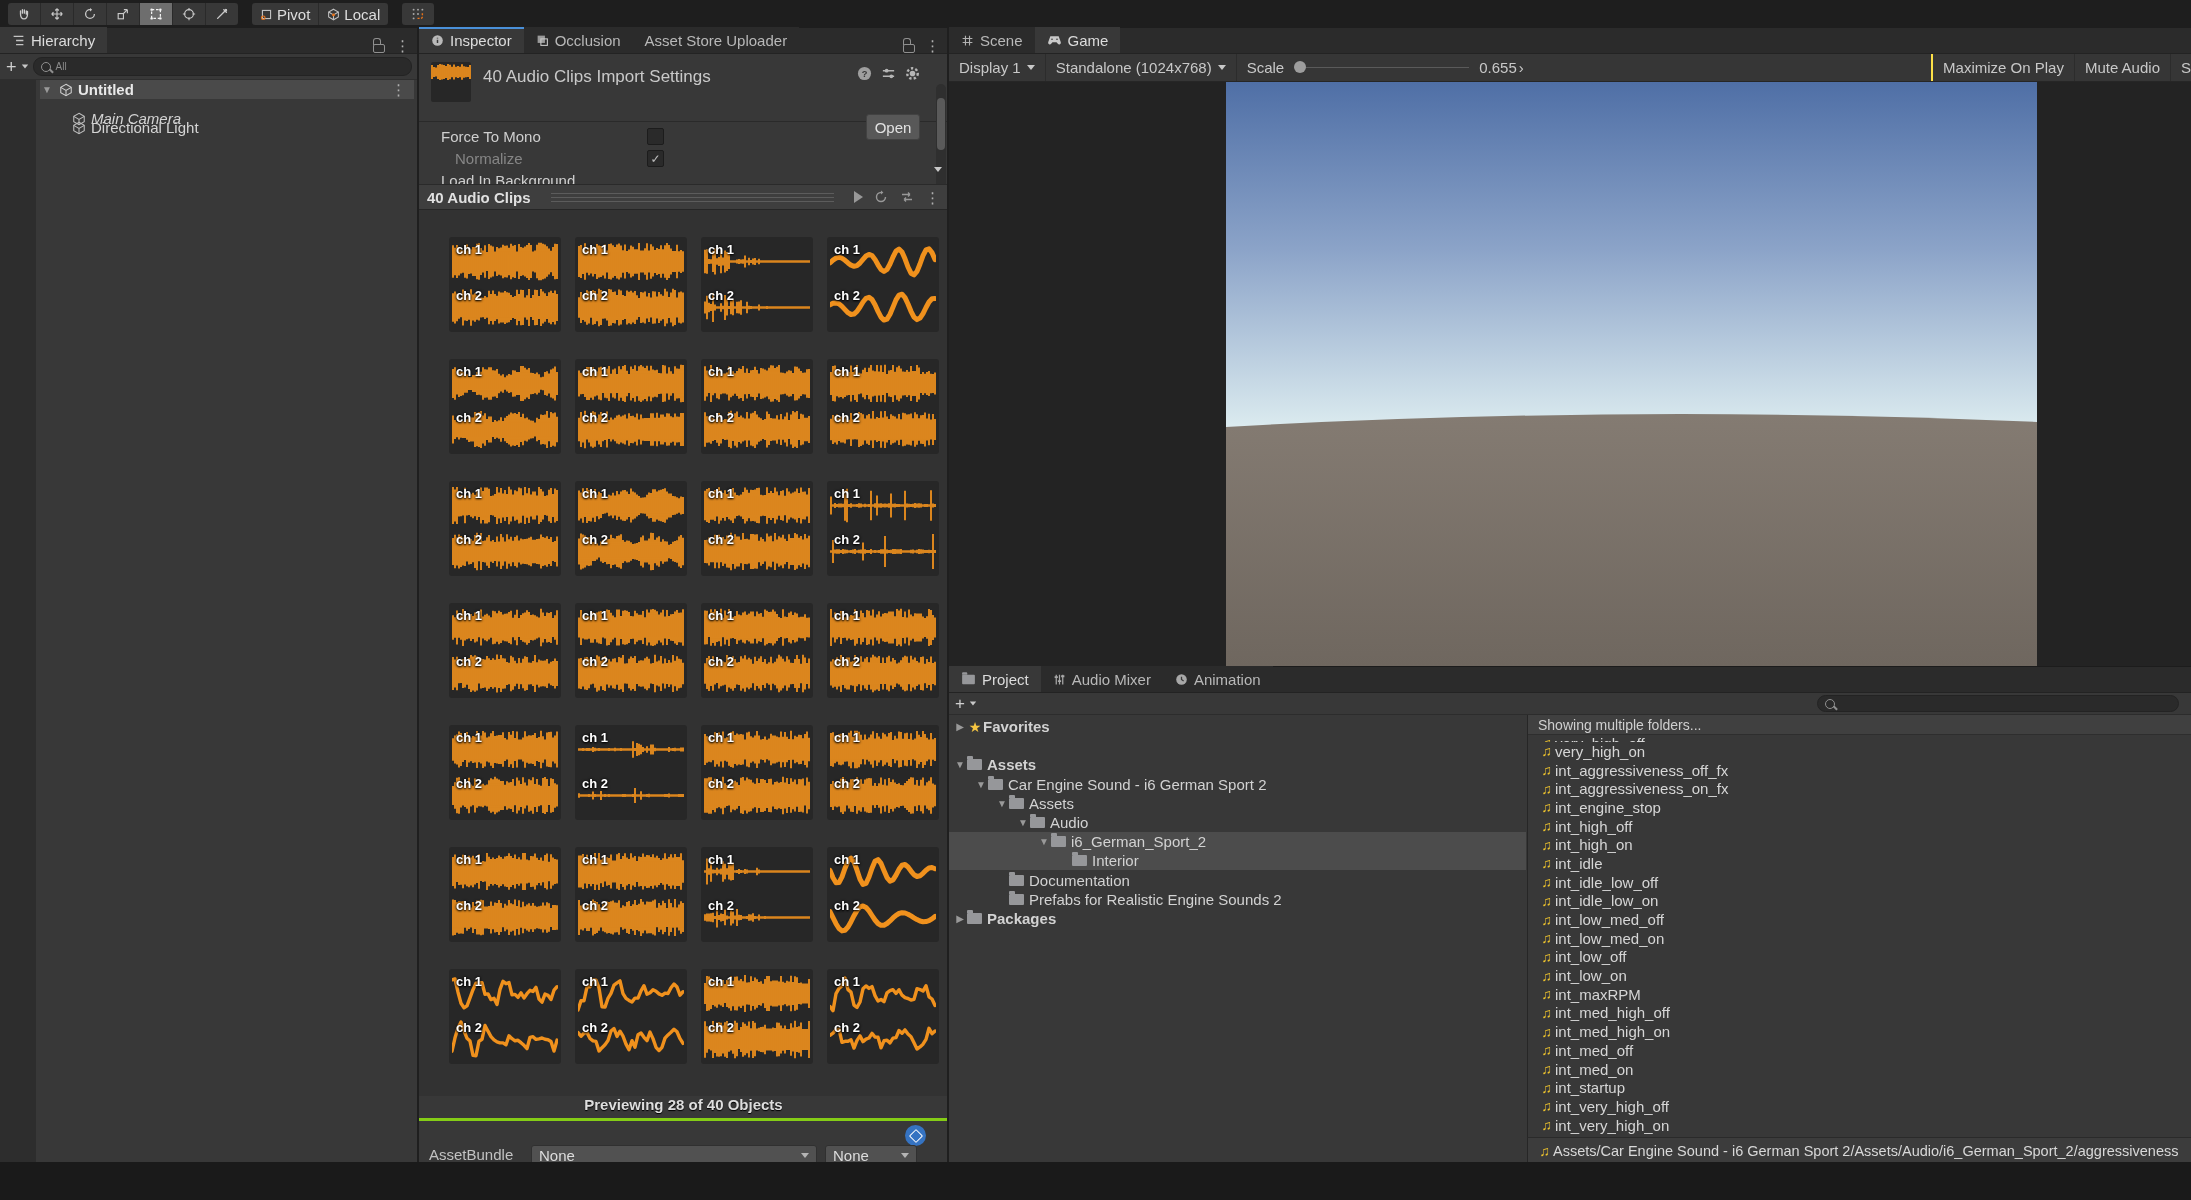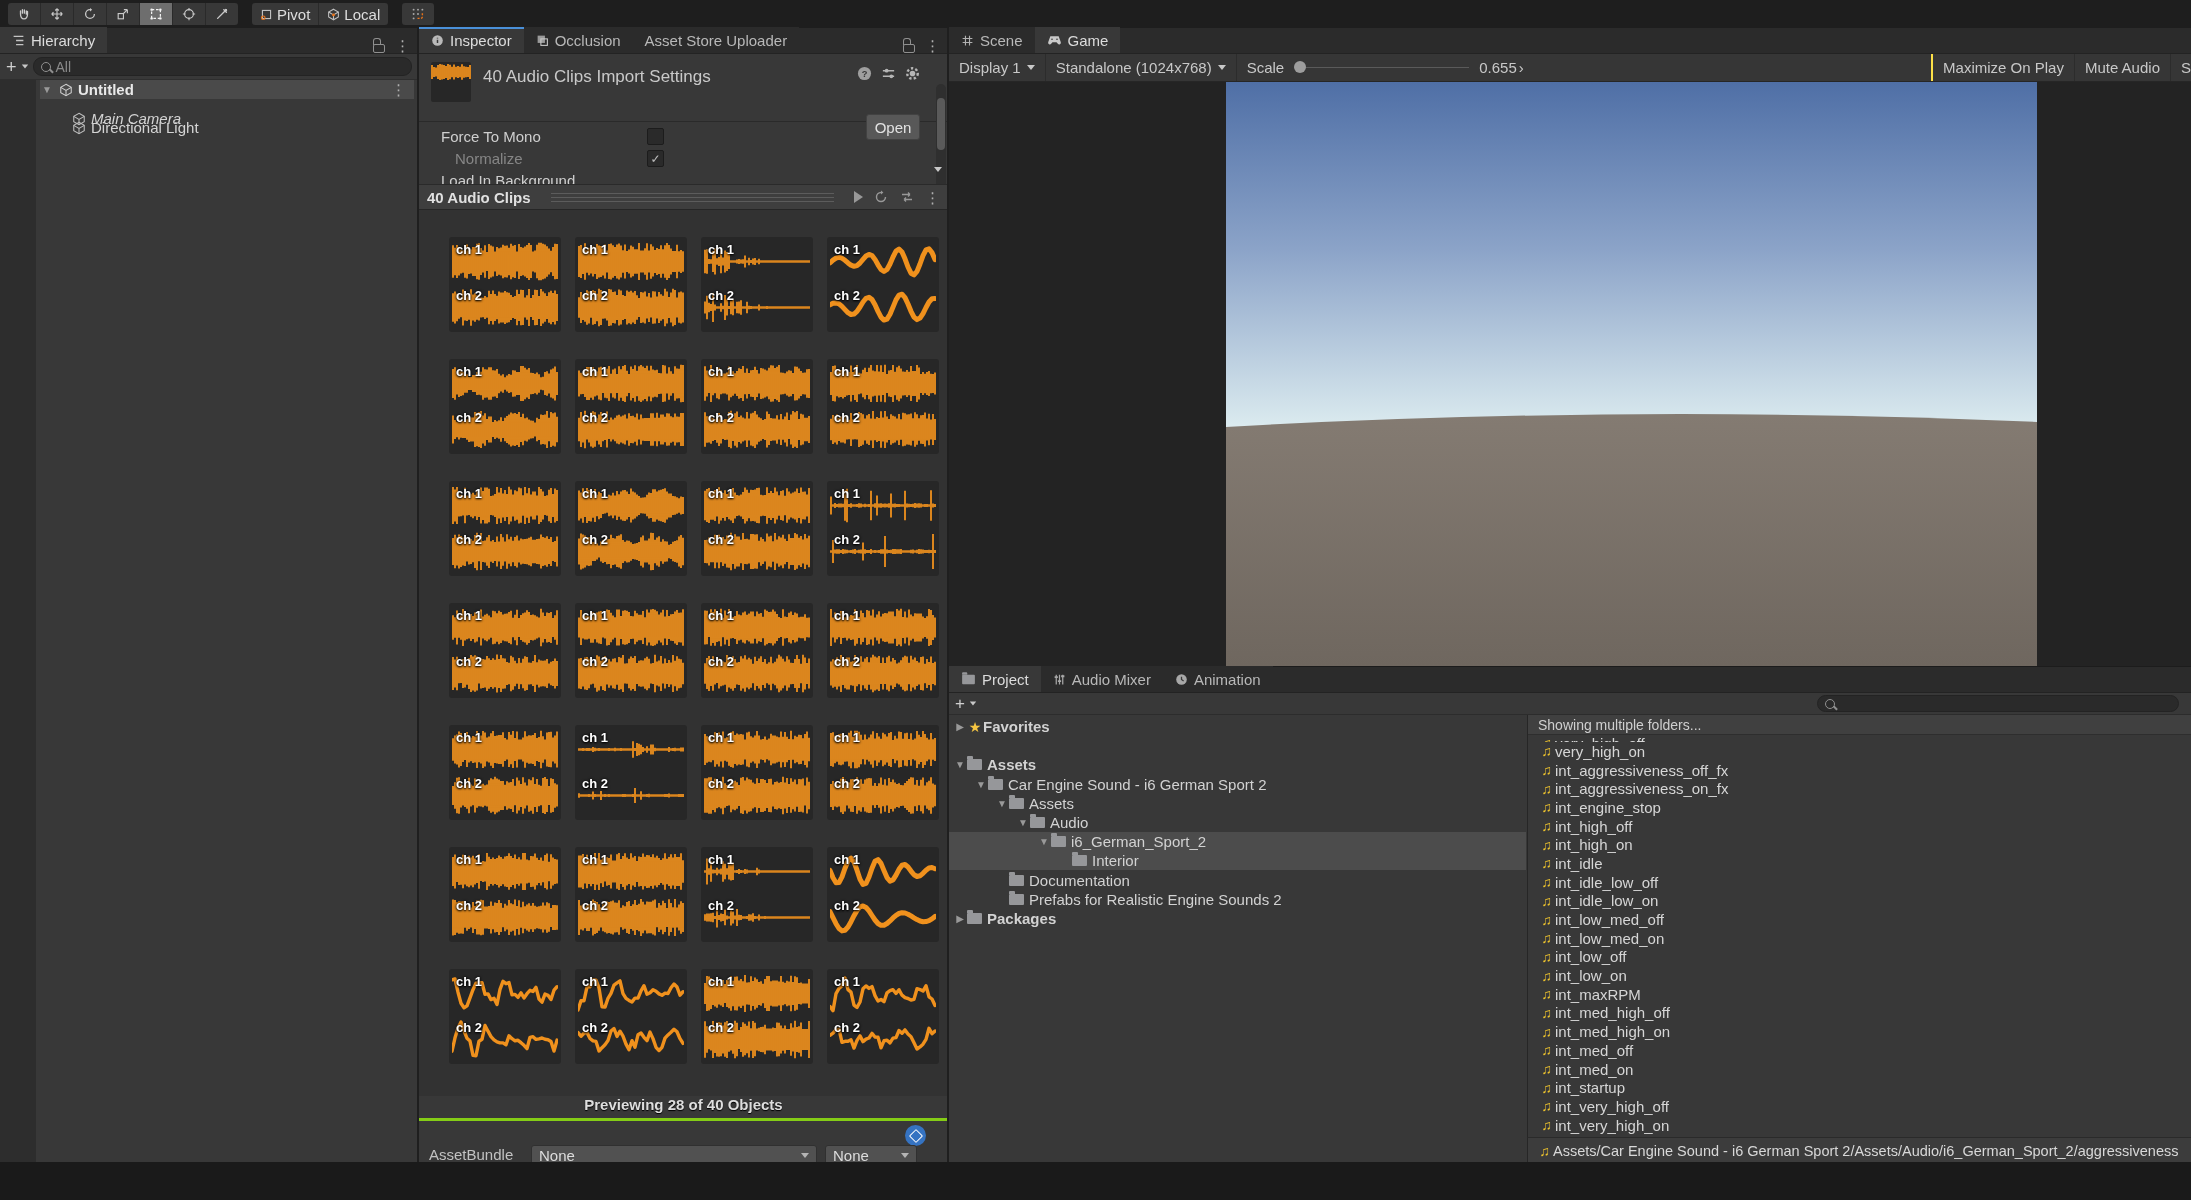--- a/index.html
+++ b/index.html
@@ -36,21 +36,21 @@
   .folder:before{content:"";position:absolute;top:-3px;left:0;width:6px;height:3px;background:#96979a;border-radius:1px 1px 0 0;}
   .caret{width:0;height:0;border-left:4px solid transparent;border-right:4px solid transparent;border-top:5px solid #c8c8c8;}
   .arrow{width:14px;flex:none;color:#999;font-size:10px;text-align:center;}
   .star{color:#f5c542;font-size:14px;width:16px;flex:none;text-align:center;}
   .note{color:#edc32d;font-size:14px;width:17px;flex:none;text-align:center;}
   .playtri{width:0;height:0;border-top:6px solid transparent;border-bottom:6px solid transparent;border-left:9px solid #989898;}
   
   #hierarchy{left:0;top:28px;width:418px;height:1134px;background:#383838;}
   #hierarchy .gutter{left:0;top:52px;width:36px;height:1082px;background:#2d2d2d;}
   .htoolbar{left:0;top:26px;width:100%;height:26px;background:#383838;border-bottom:1px solid #2e2e2e;display:flex;align-items:center;padding:0 6px;box-sizing:border-box;gap:4px;}
-  .searchbox{flex:1;height:17px;background:#2a2a2a;border:1px solid #232323;border-radius:9px;display:flex;align-items:center;gap:5px;padding:0 7px;color:#8a8a8a;font-size:14px;}
+  .searchbox{flex:1;height:17px;background:#2a2a2a;border:1px solid #232323;border-radius:9px;display:flex;align-items:center;gap:5px;padding:0 7px;color:#8a8a8a;font-size:10px;}
   .hrow{position:absolute;left:40px;width:374px;height:19px;display:flex;align-items:center;gap:5px;font-size:15px;color:#d4d4d4;}
   .hrow.sel{background:#4a4a4a;}
   .cube{width:14px;height:14px;flex:none;}
   
   #inspector{left:418px;top:28px;width:530px;height:1134px;background:#383838;border-left:1px solid #1f1f1f;box-sizing:border-box;}
   .insp-head{left:0;top:26px;width:100%;height:68px;background:#383838;border-bottom:1px solid #2a2a2a;box-sizing:border-box;}
   .openbtn{position:absolute;right:28px;top:60px;width:52px;height:24px;background:#585858;border:1px solid #424242;border-radius:3px;color:#e2e2e2;display:flex;align-items:center;justify-content:center;font-size:15px;}
   .scrollbar{position:absolute;right:2px;top:30px;width:10px;height:128px;background:#2f2f2f;border-radius:5px;}
   .scrollthumb{position:absolute;left:1px;top:14px;width:8px;height:52px;background:#5a5a5a;border-radius:4px;}
   .fieldrow{position:absolute;left:0;width:100%;height:22px;display:flex;align-items:flex-start;}

